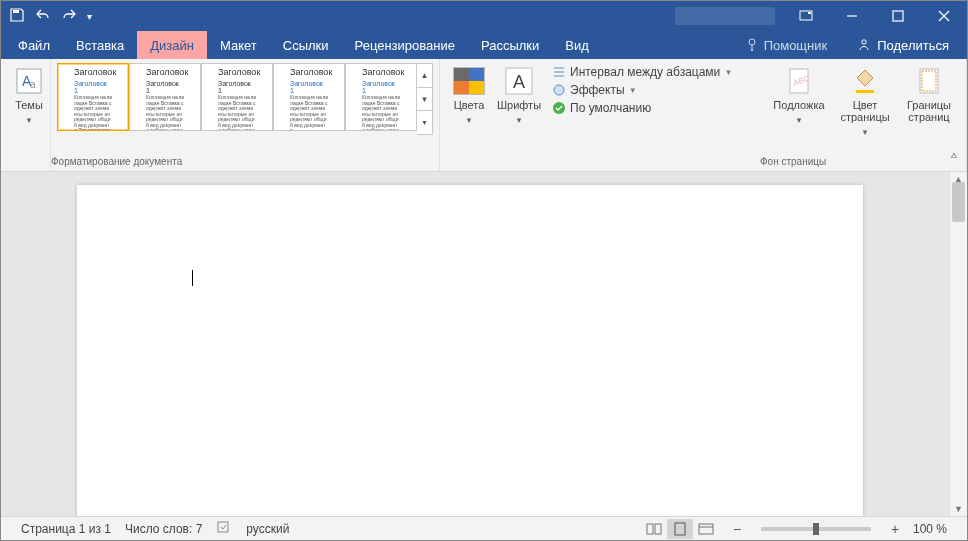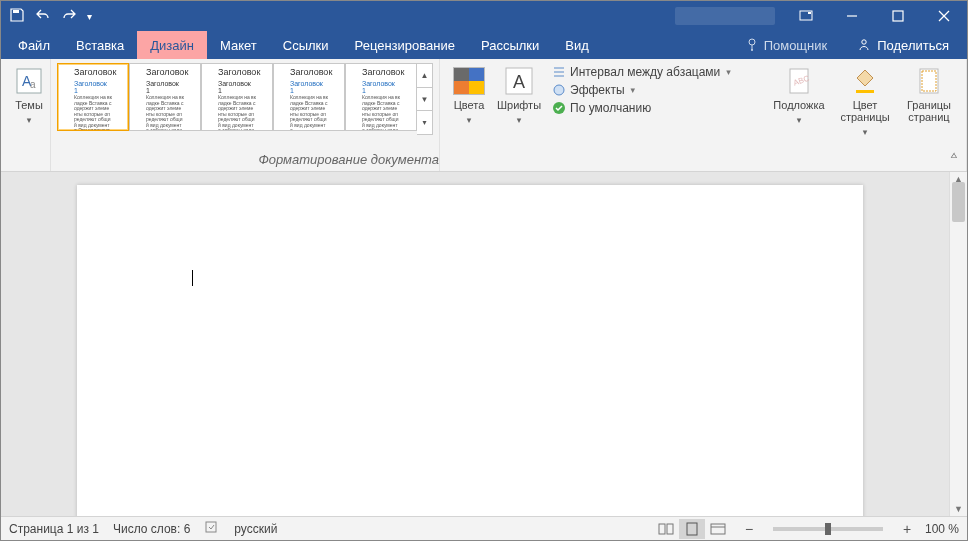--- a/index.html
+++ b/index.html
@@ -15,21 +15,21 @@
 
 .menubar { height: 28px; background: #2b579a; display: flex; align-items: stretch; padding: 0 4px; }
 .menu-tab { color: #fff; font-size: 13px; padding: 0 13px; display: flex; align-items: center; cursor: pointer; }
 .menu-tab.active { background: #fca5a5; color: #2b579a; }
 .menubar-right { margin-left: auto; display: flex; align-items: center; color: #fff; gap: 6px; }
 .tell-me { display:flex; align-items:center; gap:4px; padding:0 10px; font-size:13px; color: #cdd9ea; }
 .share { display:flex; align-items:center; gap:6px; padding:0 14px; font-size:13px; }
 
 .ribbon { height: 113px; background: #f3f3f3; border-bottom: 1px solid #d4d4d4; display: flex; position: relative; }
 .ribbon-group { border-right: 1px solid #e1e1e1; padding: 4px 6px 2px 6px; display: flex; flex-direction: column; position: relative; }
-.group-label { font-size: 13px; color: #666; text-align: right; padding-top: 3px; position: absolute; bottom: 4px; left: 0; right: 0; font-style: italic; }
+.group-label { font-size: 10px; color: #666; text-align: left; padding-top: 3px; position: absolute; bottom: 4px; left: 0; right: 0; }
 .big-btn { display: flex; flex-direction: column; align-items: center; justify-content: flex-start; width: 60px; padding: 2px 2px; cursor: pointer; font-size: 11px; color: #444; text-align:center; gap:2px; }
 .big-btn .ic { width: 32px; height: 32px; display:flex; align-items:center; justify-content:center; }
 .small-drop { font-size: 9px; color:#666; margin-top:2px; }
 
 .themes-btn { width: 44px; }
 .gallery { display: flex; gap: 0; height: 72px; }
 .gallery-item { width: 72px; height: 68px; border: 1px solid #c8c8c8; background: #fff; padding: 3px 16px; cursor: pointer; overflow:hidden; }
 .gallery-item.sel { border: 1px solid #f2a100; box-shadow: inset 0 0 0 1px #ffd47a; }
 .gtitle { font-size: 9px; color: #333; }
 .gsub { font-size: 7px; color: #1f6cbf; margin-top: 3px; }
@@ -47,21 +47,21 @@
 .collapse { position:absolute; right:4px; bottom:6px; color:#666; font-size:10px; cursor:pointer; padding:2px 4px;}
 
 .workspace { position:absolute; top:171px; left:0; right:0; bottom:24px; background:#e6e6e6; display:flex; }
 .scroll-v { width:18px; background:#f3f3f3; border-left:1px solid #ddd; position:relative;}
 .scroll-v .thumb { position:absolute; left:2px; right:2px; top:10px; height:40px; background:#c8c8c8; border-radius:2px;}
 .scroll-v .arrow { position:absolute; left:0;right:0; height:14px; background:#f3f3f3; display:flex; align-items:center; justify-content:center; font-size:9px; color:#777; }
 .page-area { flex:1; position:relative; overflow:hidden; background:#e6e6e6;}
 .page { position:absolute; left:76px; top:13px; right:86px; height:600px; background:#fff; box-shadow:0 0 4px rgba(0,0,0,0.2); }
 .cursor { position:absolute; left:115px; top:85px; width:1px; height:16px; background:#000; }
 
-.statusbar { position:absolute; bottom:0; left:0; right:0; height:24px; background:#f3f3f3; border-top:1px solid #d4d4d4; display:flex; align-items:center; font-size:12px; color:#444; padding:0 8px; gap:14px; }
+.statusbar { position:absolute; bottom:0; left:0; right:0; height:24px; background:#f3f3f3; border-top:1px solid #d4d4d4; display:flex; align-items:center; font-size:12px; color:#444; padding:0 20px; gap:14px; }
 .statusbar .right { margin-left:auto; display:flex; align-items:center; gap:10px; }
 .view-btns { display:flex; gap:0; }
 .vbtn { width:26px; height:20px; display:flex; align-items:center; justify-content:center; cursor:pointer; color:#666;}
 .vbtn.active { background:#d4d4d4; }
 .zoom-slider { width:110px; height:4px; background:#ccc; position:relative; margin:0 6px;}
 .zoom-slider .zthumb { position:absolute; left:50%; top:-4px; width:6px; height:12px; background:#666; transform:translateX(-50%);}
 .zbtn { width:16px; text-align:center; cursor:pointer; color:#555; font-size:14px;}
 </style>
 </head>
 <body>
@@ -269,41 +269,42 @@
       <div class="big-btn" style="width:62px">
         <div class="ic">
             <svg width="30" height="30">
               <rect x="6" y="3" width="18" height="24" fill="#fff" stroke="#bbb"></rect>
               <rect x="8" y="5" width="14" height="20" fill="none" stroke="#e0a030" stroke-dasharray="2 1"></rect>
             </svg>
           </div>
         <span>Границы страниц</span>
       </div>
     </div>
+    <div class="group-label">Фон страницы</div>
   </div>
 
   <div class="collapse">ㅿ</div>
 </div>
 
 <div class="workspace">
   <div class="page-area">
     <div class="page">
       <div class="cursor"></div>
     </div>
   </div>
   <div class="scroll-v">
     <div class="arrow" style="top:0">▲</div>
     <div class="thumb"></div>
     <div class="arrow" style="bottom:0">▼</div>
   </div>
 </div>
 
 <div class="statusbar">
   <span>Страница 1 из 1</span>
-  <span>Число слов: 6</span>
+  <span>Число слов: 7</span>
   <span><svg width="16" height="16" viewBox="0 0 16 16">
         <rect x="2" y="3" width="10" height="10" fill="none" stroke="#888"></rect>
         <path d="M5 8l2 2 3-4" stroke="#888" fill="none"></path>
       </svg></span>
   <span>русский</span>
   <div class="right">
     <div class="view-btns">
       <div class="vbtn">
           <svg width="16" height="12">
             <rect x="1" y="1" width="6" height="10" fill="none" stroke="#777"></rect>

